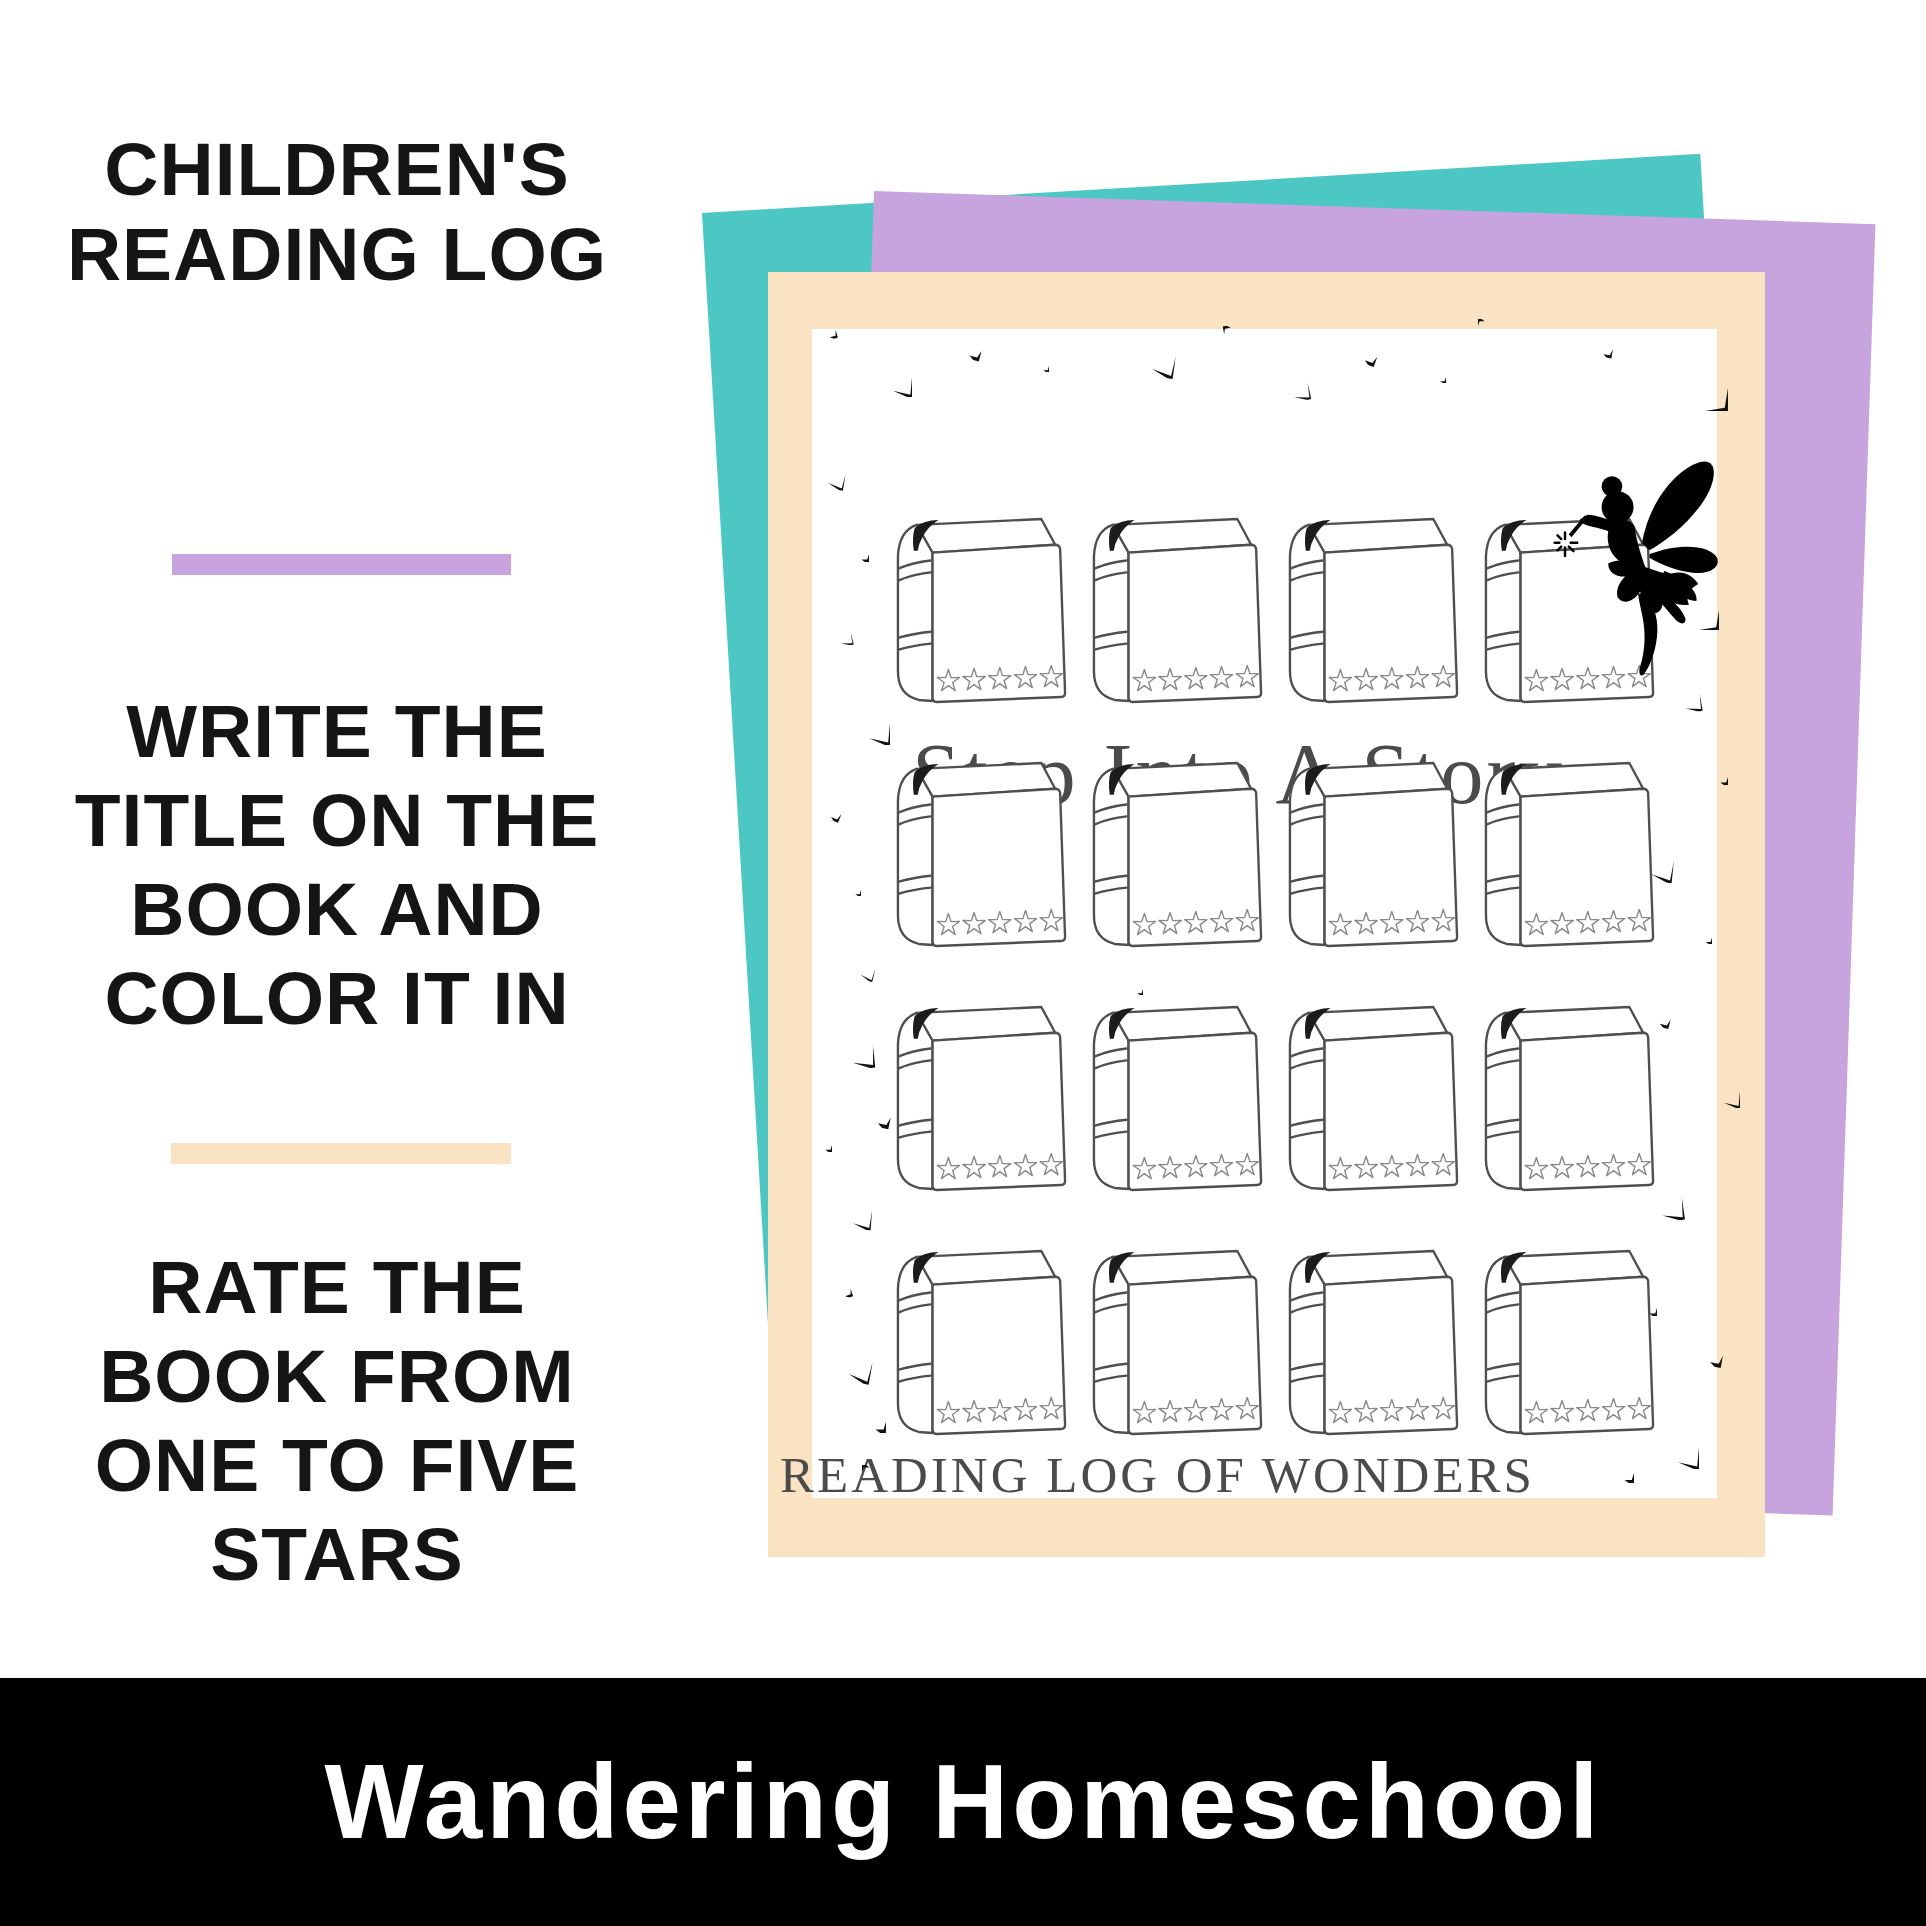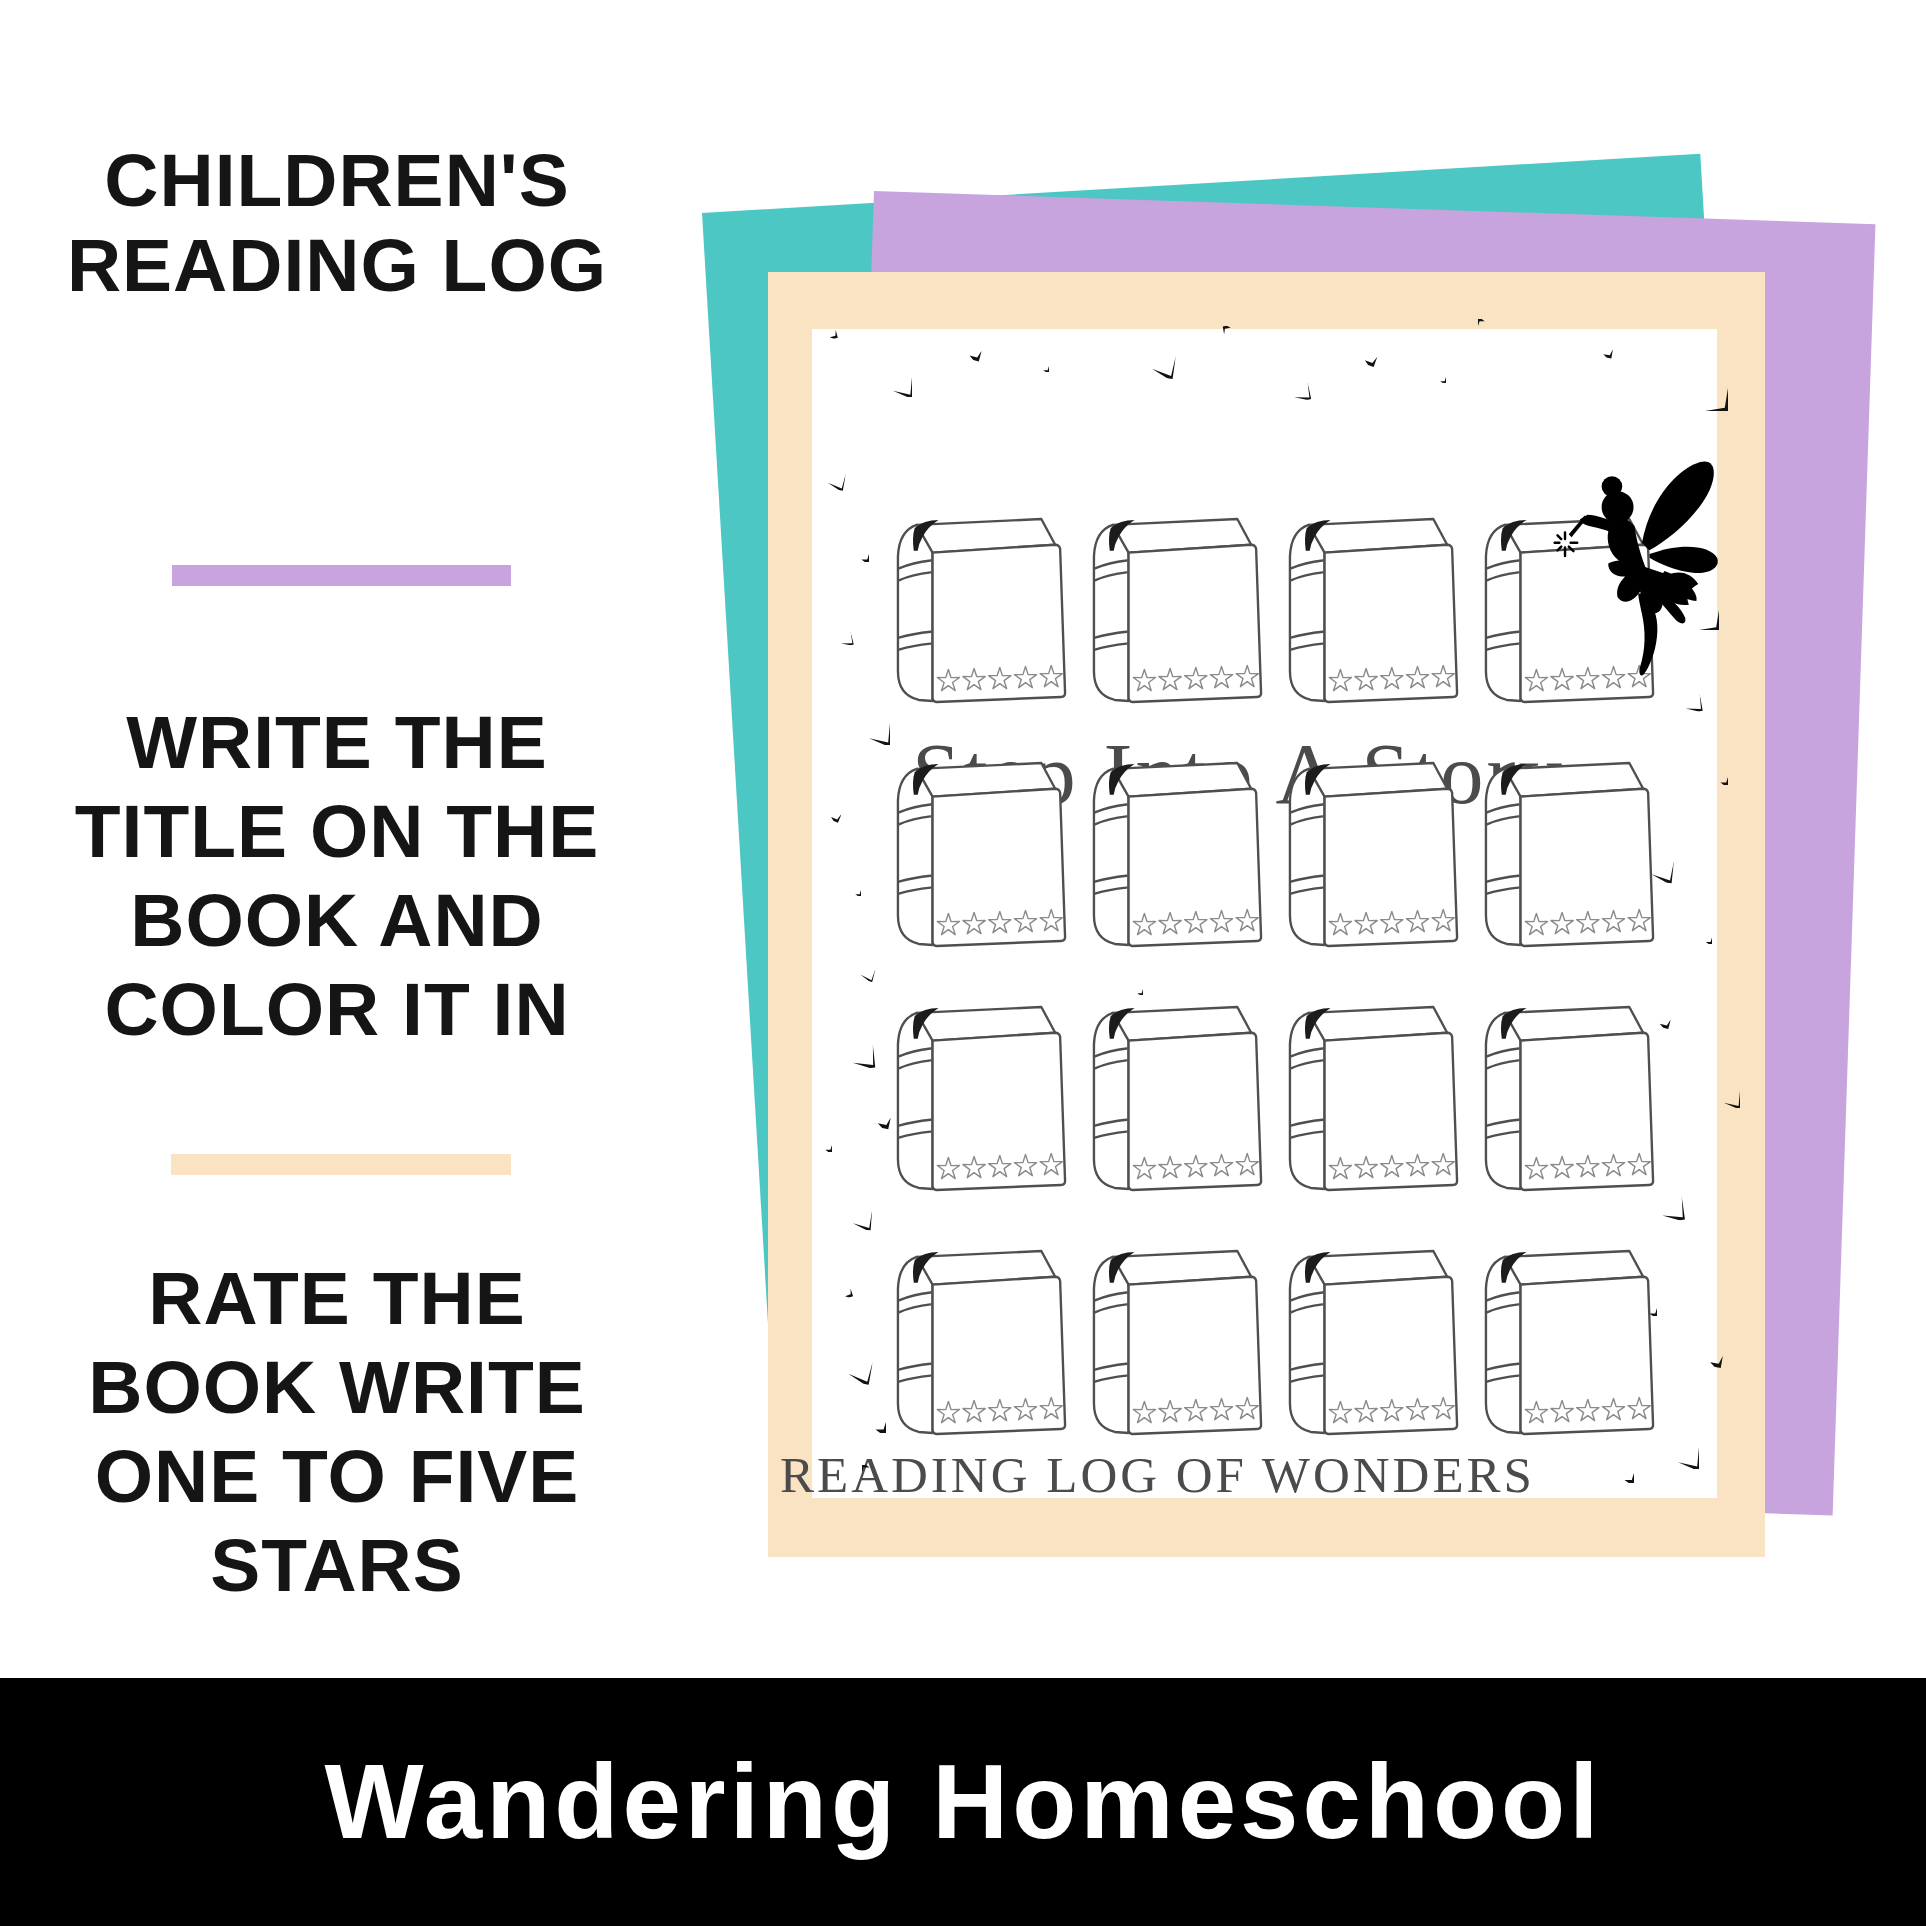--- a/index.html
+++ b/index.html
@@ -1,20 +1,20 @@
 <!DOCTYPE html>
 <html style="--teal: #4DC7C4; --purple: #C7A4DD; --cream: #F9E3C2; --purple-bar: #C9A3DE; --cream-bar: #F9E3C2; --ink: #4B4B4B; --black: #000000;"><head>
 <meta charset="utf-8">
 <style>
   html,body{margin:0;padding:0;background:#ffffff;}
   body{width:1927px;height:1927px;position:relative;overflow:hidden;
        font-family:"Liberation Sans","DejaVu Sans",sans-serif;}
 
   
-  .left-panel{position:absolute;left:40px;top:0;width:594px;height:1673px;margin-top:11px;}
+  .left-panel{position:absolute;left:40px;top:0;width:594px;height:1673px;}
   .lp-text{position:absolute;left:0;width:594px;text-align:center;color:#151515;
            font-size:75px;line-height:89px;font-weight:700;letter-spacing:1px;
            white-space:pre-line;font-family:"Liberation Sans","DejaVu Sans",sans-serif;}
   .lp-heading{top:127px;line-height:85px;}
   .lp-write{top:687px;}
   .lp-rate{top:1243px;}
   .bar{position:absolute;height:21px;}
   .bar-purple{left:132px;top:554px;width:339px;background:var(--purple-bar);}
   .bar-cream{left:131px;top:1143px;width:340px;background:var(--cream-bar);}
 
@@ -123,21 +123,21 @@
 <div class="left-panel">
   <div class="lp-text lp-heading">CHILDREN'S
 READING LOG</div>
   <div class="bar bar-purple"></div>
   <div class="lp-text lp-write">WRITE THE
 TITLE ON THE
 BOOK AND
 COLOR IT IN</div>
   <div class="bar bar-cream"></div>
   <div class="lp-text lp-rate">RATE THE
-BOOK WRITE
+BOOK FROM
 ONE TO FIVE
 STARS</div>
 </div>
 
 <div class="paper paper-teal"></div>
 <div class="paper paper-purple"></div>
 
 <div class="poster">
   <div class="poster-inner">
     <div class="poster-title">Step Into A Story</div>

